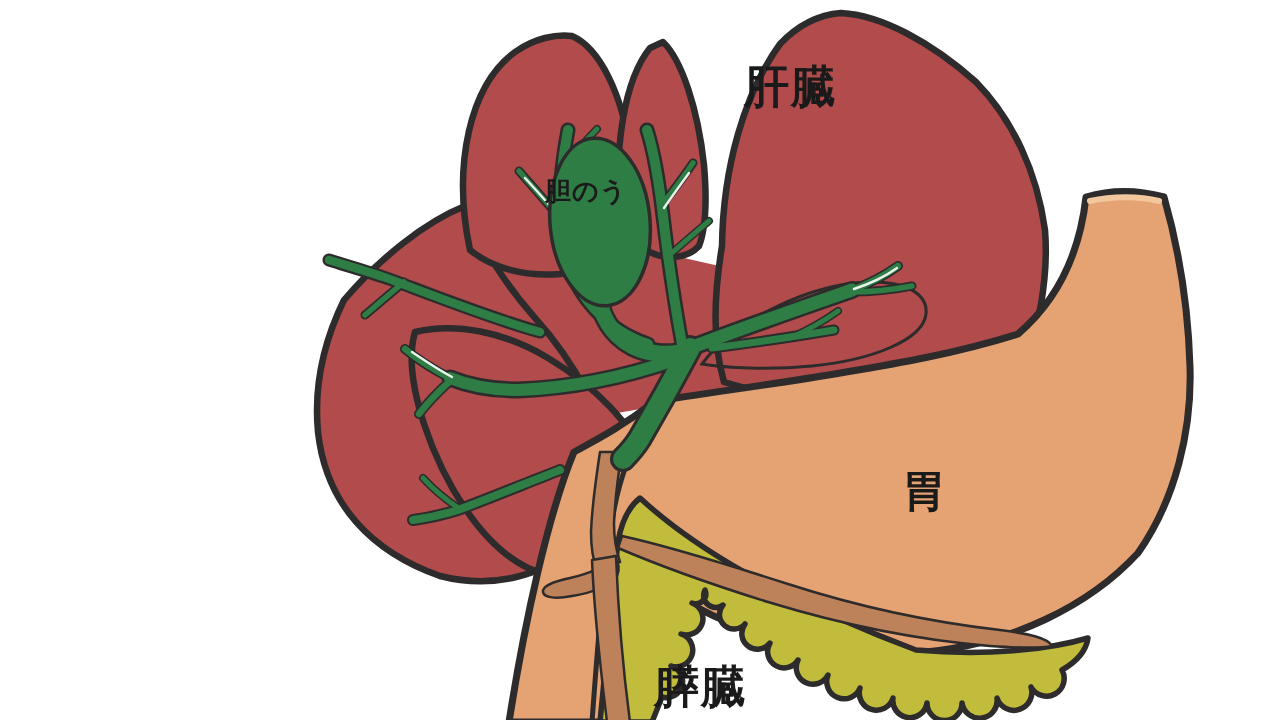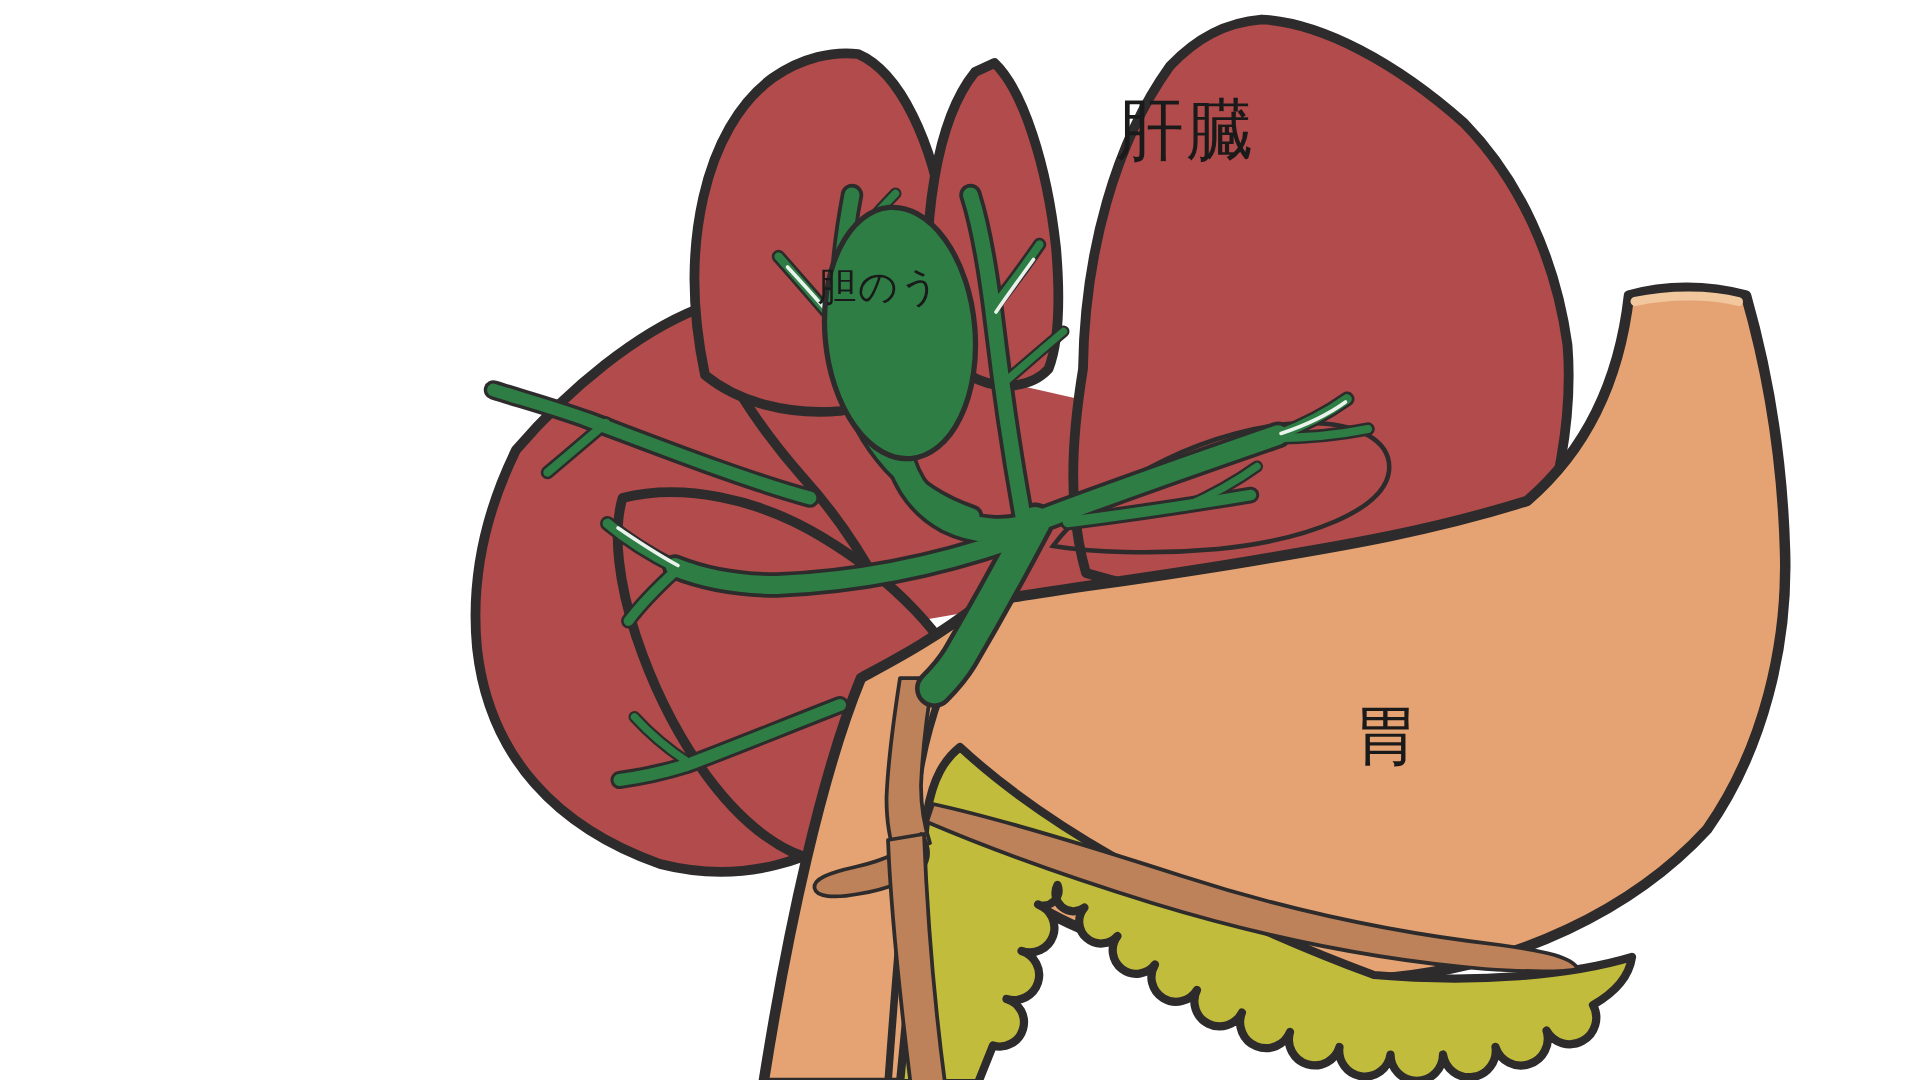--- a/index.html
+++ b/index.html
@@ -20,21 +20,21 @@
   .loop-line{fill:none;stroke:var(--c-outline);stroke-width:3;stroke-linecap:round;}
   .wall-line{fill:none;stroke:var(--c-outline);stroke-width:5;stroke-linecap:round;}
   .esoph-band{fill:none;stroke:var(--c-esophagus_opening);stroke-width:6;stroke-linecap:round;}
   
   .bk path,.bk use{fill:none;stroke:var(--c-outline);stroke-linecap:round;}
   .gr path,.gr use{fill:none;stroke:var(--c-bile);stroke-linecap:round;}
   .wh{fill:none;stroke:#ffffff;stroke-width:2.4;stroke-linecap:round;opacity:.9;}
   .gb{fill:var(--c-bile);stroke:var(--c-outline);stroke-width:3.5;}
   
   .lbl{
-    position:absolute;font-weight:400;line-height:1;white-space:nowrap;
+    position:absolute;font-weight:700;line-height:1;white-space:nowrap;
     color:var(--c-ink,#1a1a1a);
   }
   .lbl-liver{left:744px;top:64px;font-size:45px;letter-spacing:2px;}
   .lbl-gallbladder{left:545px;top:178px;font-size:26px;letter-spacing:1px;}
   .lbl-stomach{left:902px;top:469px;font-size:44px;}
   .lbl-duodenum{left:377px;top:628px;font-size:34px;letter-spacing:1px;}
   .lbl-pancreas{left:654px;top:664px;font-size:45px;letter-spacing:2px;}
 </style>
 </head>
 <body>
@@ -142,13 +142,14 @@
       <path class="wh" d="M 452,377 C 437,369 424,360 412,352"></path>
       <path class="wh" d="M 664,208 C 673,195 681,184 689,173"></path>
     </g>
 
     <ellipse class="gb" cx="600" cy="222" rx="50" ry="84" transform="rotate(-5 600 222)"></ellipse>
   </svg>
 
   <div class="lbl lbl-liver">肝臓</div>
   <div class="lbl lbl-gallbladder">胆のう</div>
   <div class="lbl lbl-stomach">胃</div>
+  <div class="lbl lbl-pancreas">膵臓</div>
 </div>
 
 </body></html>

